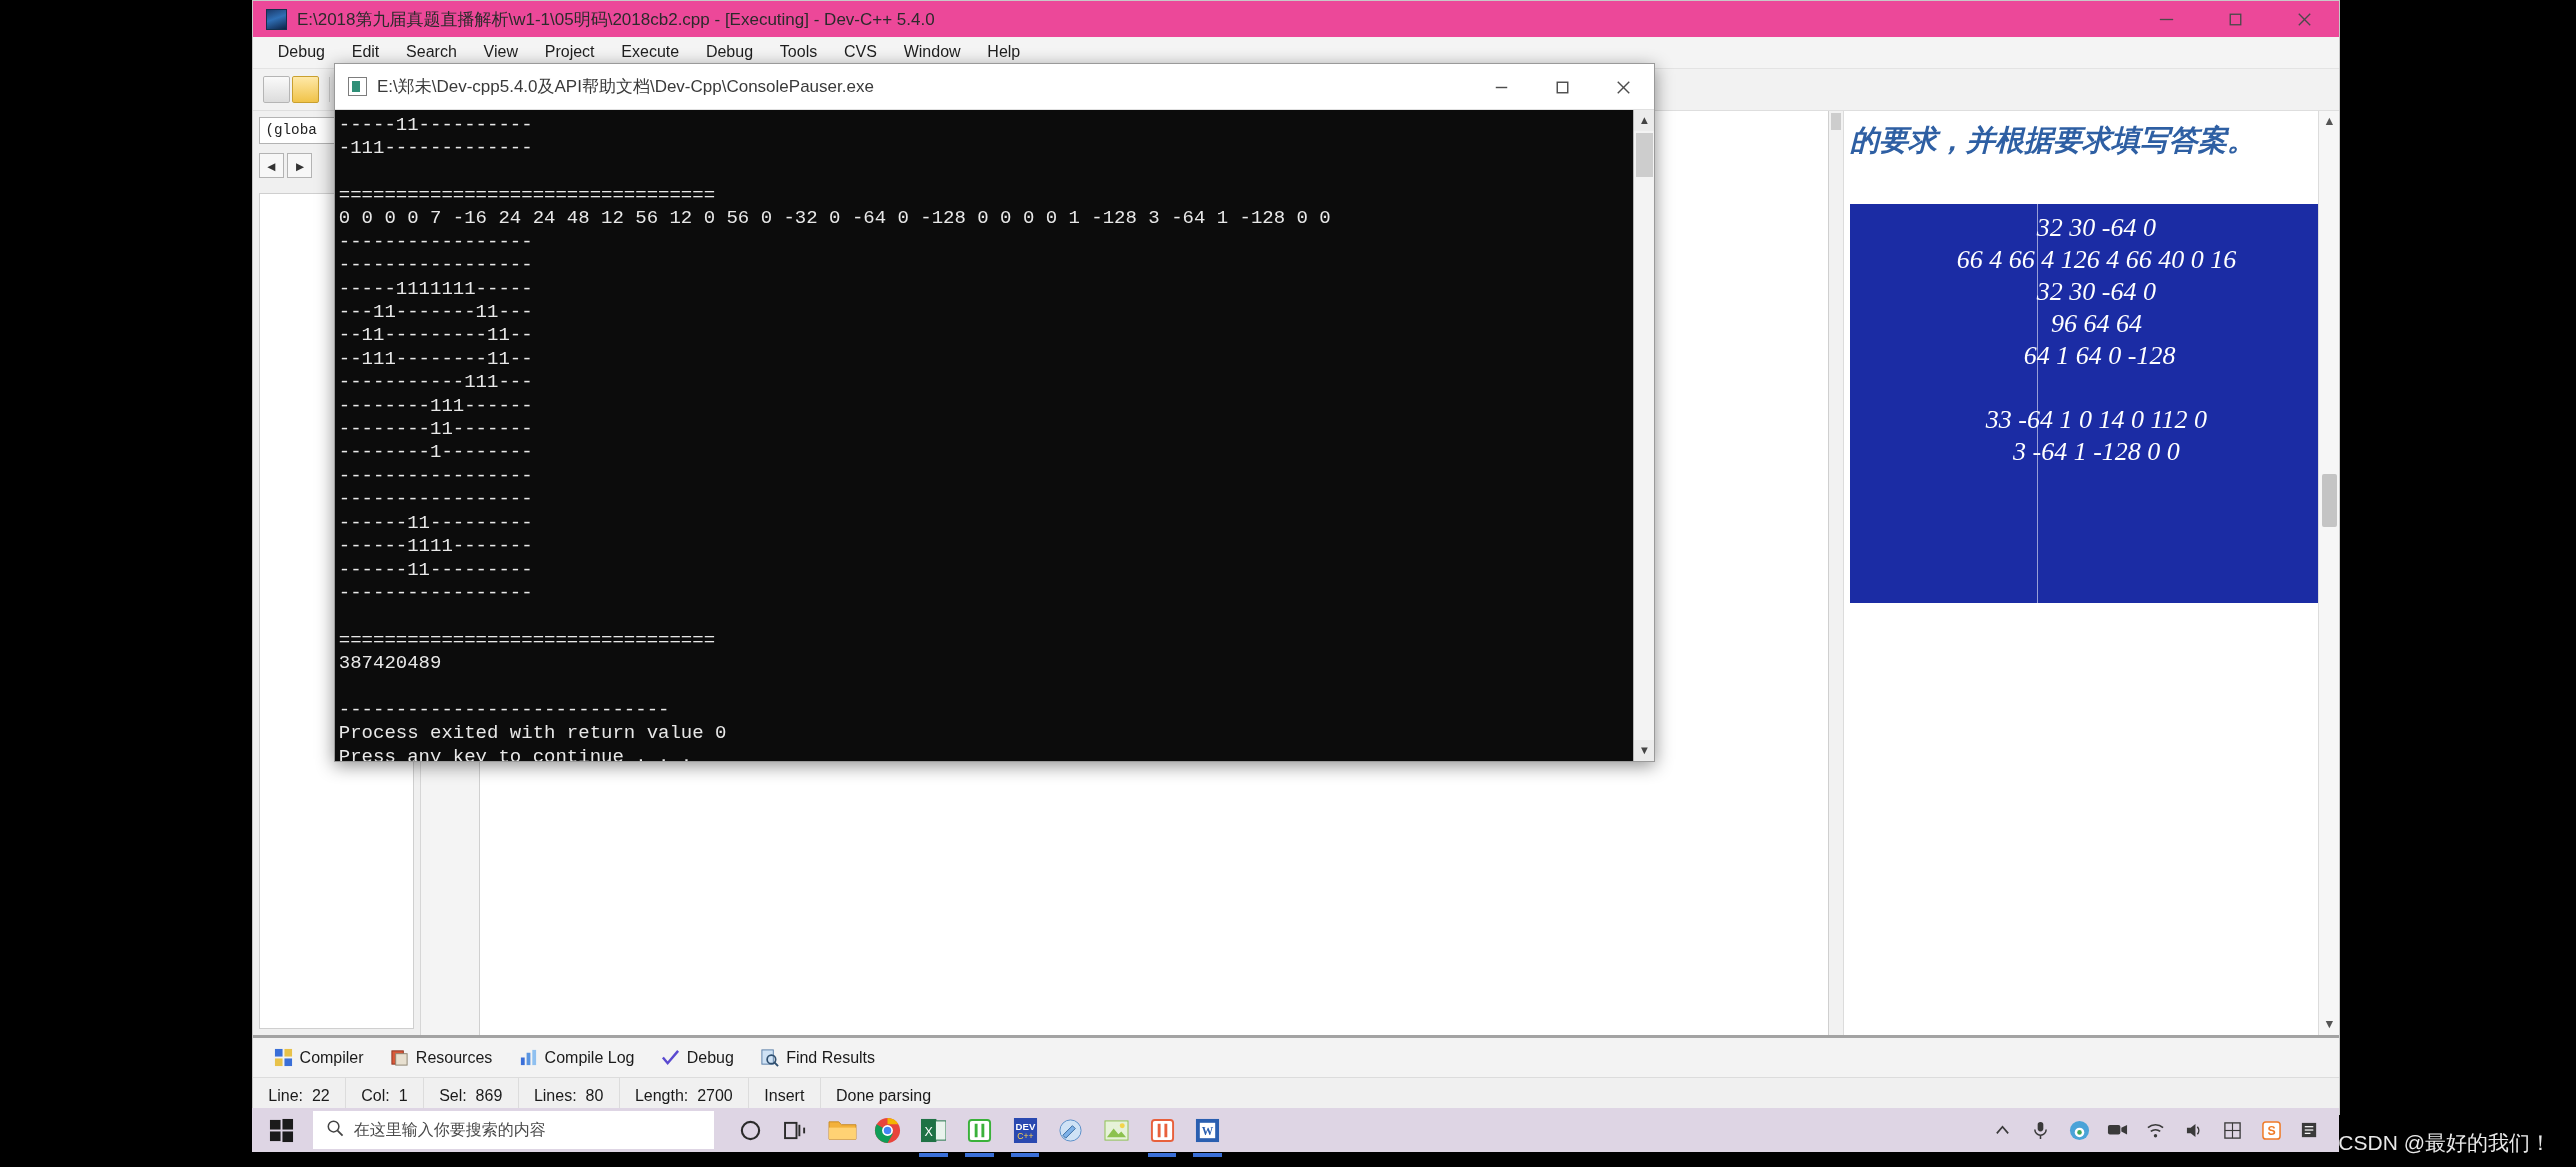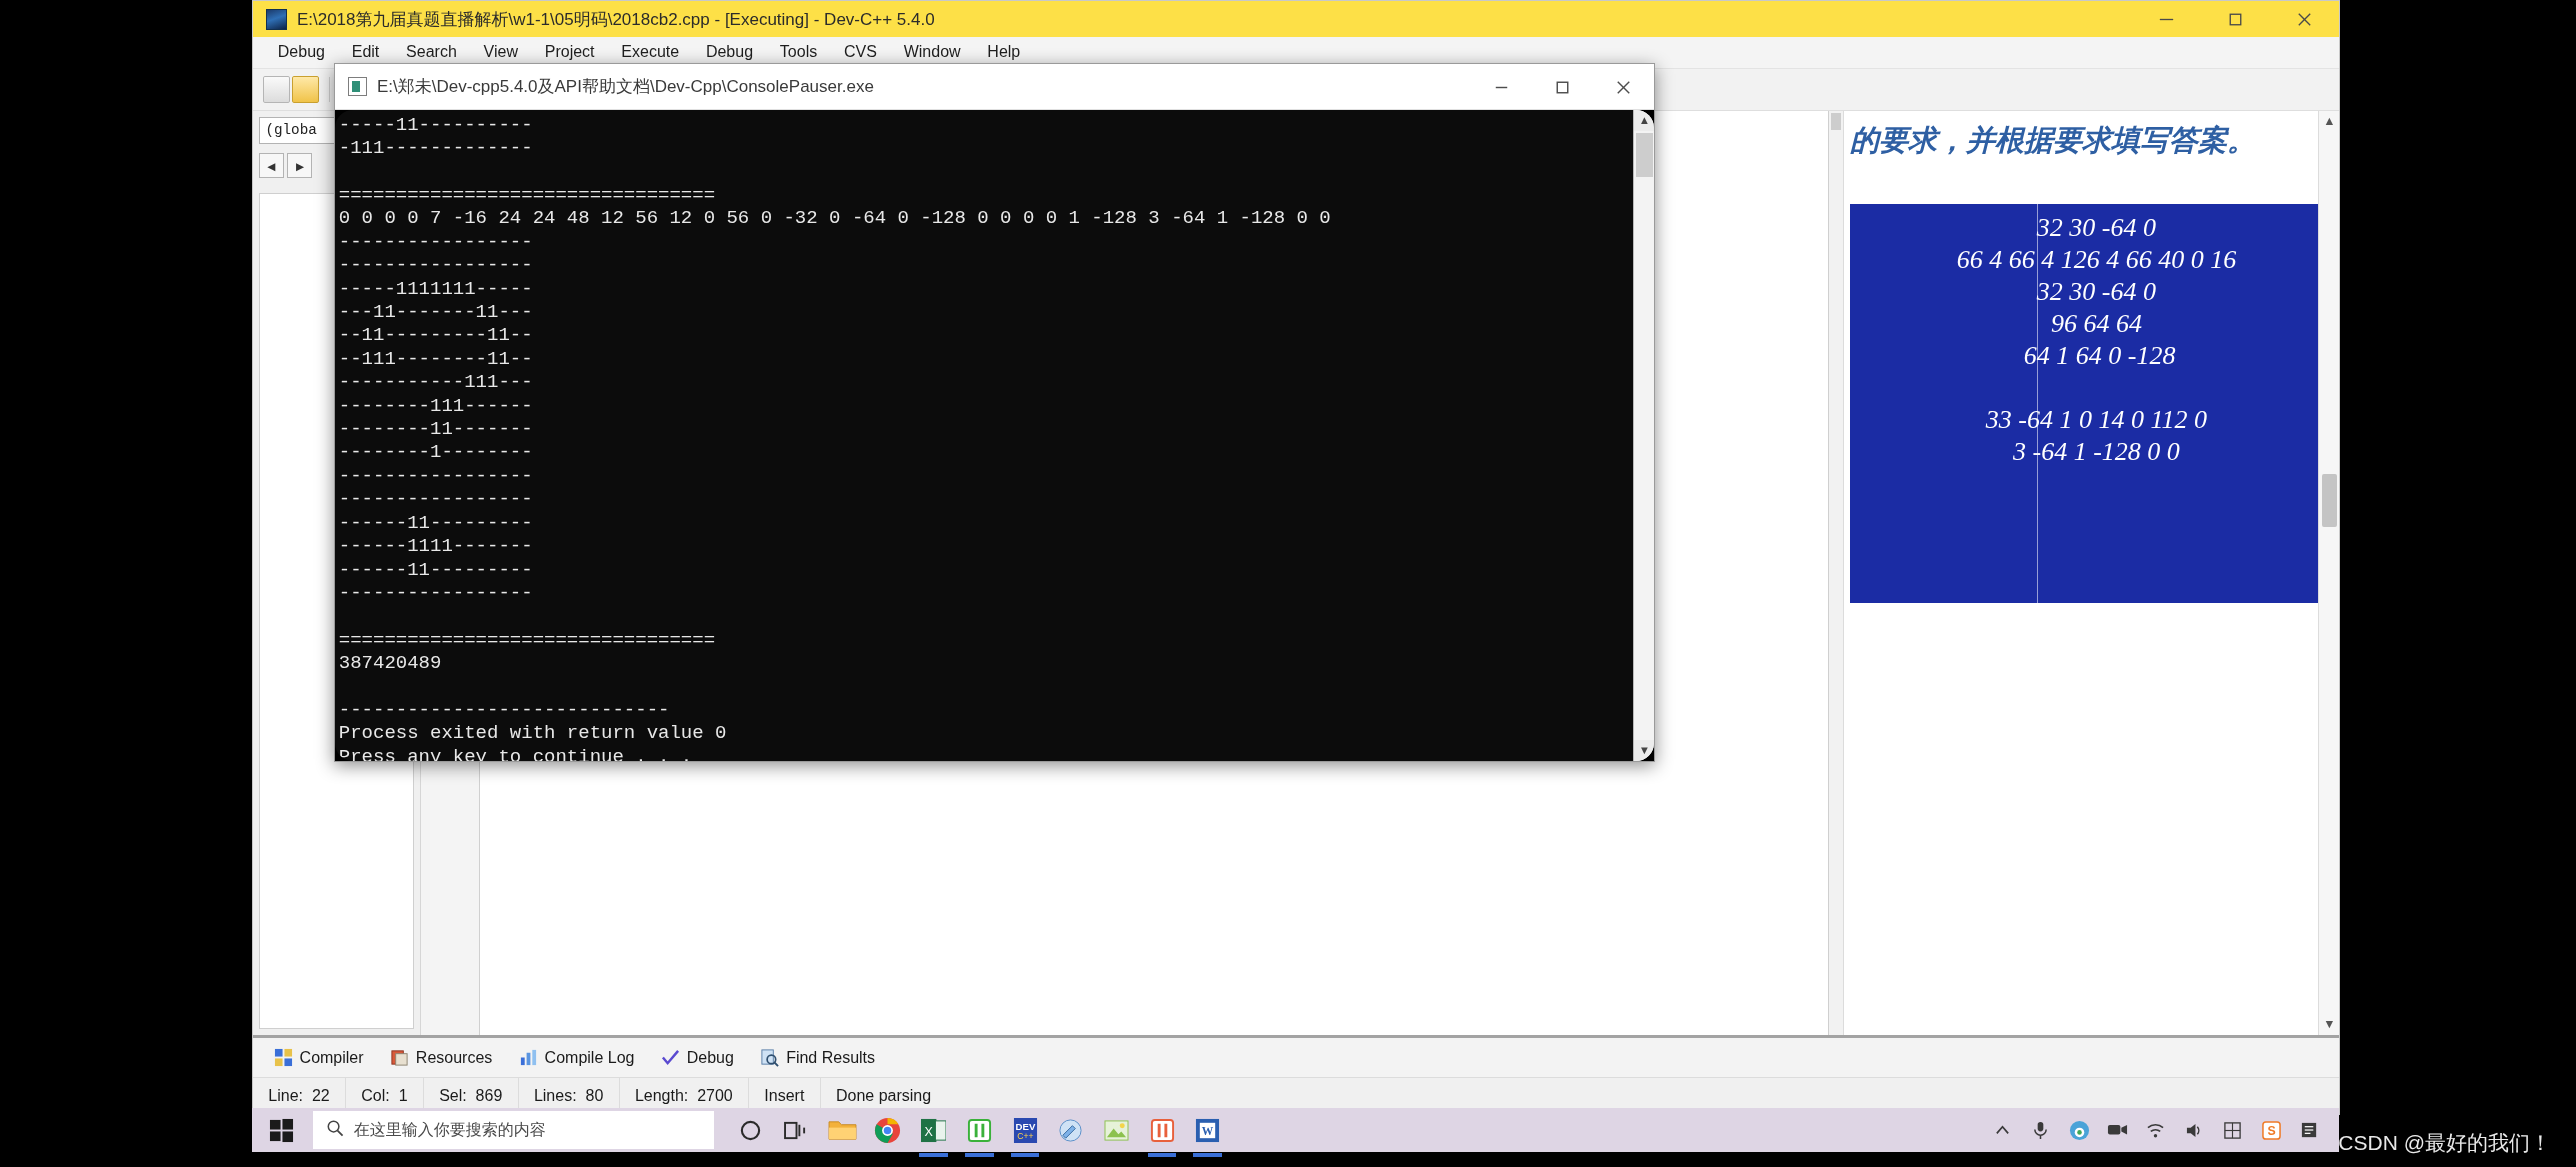--- a/index.html
+++ b/index.html
@@ -16,21 +16,21 @@
   
   #devcpp {
     position: absolute; left: 252px; top: 0px;
     width: 2088px; height: 1115px;
     background: #f0f0f0;
     border: 1px solid #c8c8c8;
   }
 
   
   #dev-titlebar {
-    position: relative; height: 36px; background: #fde047;
+    position: relative; height: 36px; background: #ec4899;
     display: flex; align-items: center;
   }
   #dev-titlebar .app-ico {
     width: 21px; height: 21px; margin-left: 13.4px; margin-right: 9.5px;
     background: linear-gradient(160deg,#1b3a6b 0%,#2f6fb5 45%,#0d2347 100%);
     border: 1px solid #12304f; flex: 0 0 auto;
   }
   #dev-title-text {
     font-size: 17px; color: #2b2b2b; white-space: nowrap; overflow: hidden;
   }
@@ -197,21 +197,20 @@
   #con-title .cico::after {
     content:''; position:absolute; left:2.9px; top:2.9px; width:7.6px; height:11.4px; background:#2f8f77;
   }
   #con-title-text { font-size: 17px; color: #3a3a3a; white-space: nowrap; }
   #con-title .ctrls { position: absolute; right: 0; top: 0; height: 46px; display: flex; }
   #con-title .cbtn { width: 61px; height: 46px; display: flex; align-items: center; justify-content: center; color: #4d4d4d; }
 
   #con-body {
     position: absolute; left: 0; right: 0; top: 46px; bottom: 0; background: #0c0c0c;
     overflow: hidden;
-    border-radius: 18px;
   }
   #con-text {
     position: absolute; left: 3.8px; top: 3.8px; right: 23px; bottom: 0;
     color: #e8e8e8; font-family: "Liberation Mono", monospace;
     font-size: 19px; line-height: 23.4px; white-space: pre;
   }
   #con-vscroll {
     position: absolute; right: 0; top: 0; width: 21px; bottom: 0; background: #f3f3f3;
     border-left: 1px solid #b9b9b9;
   }

